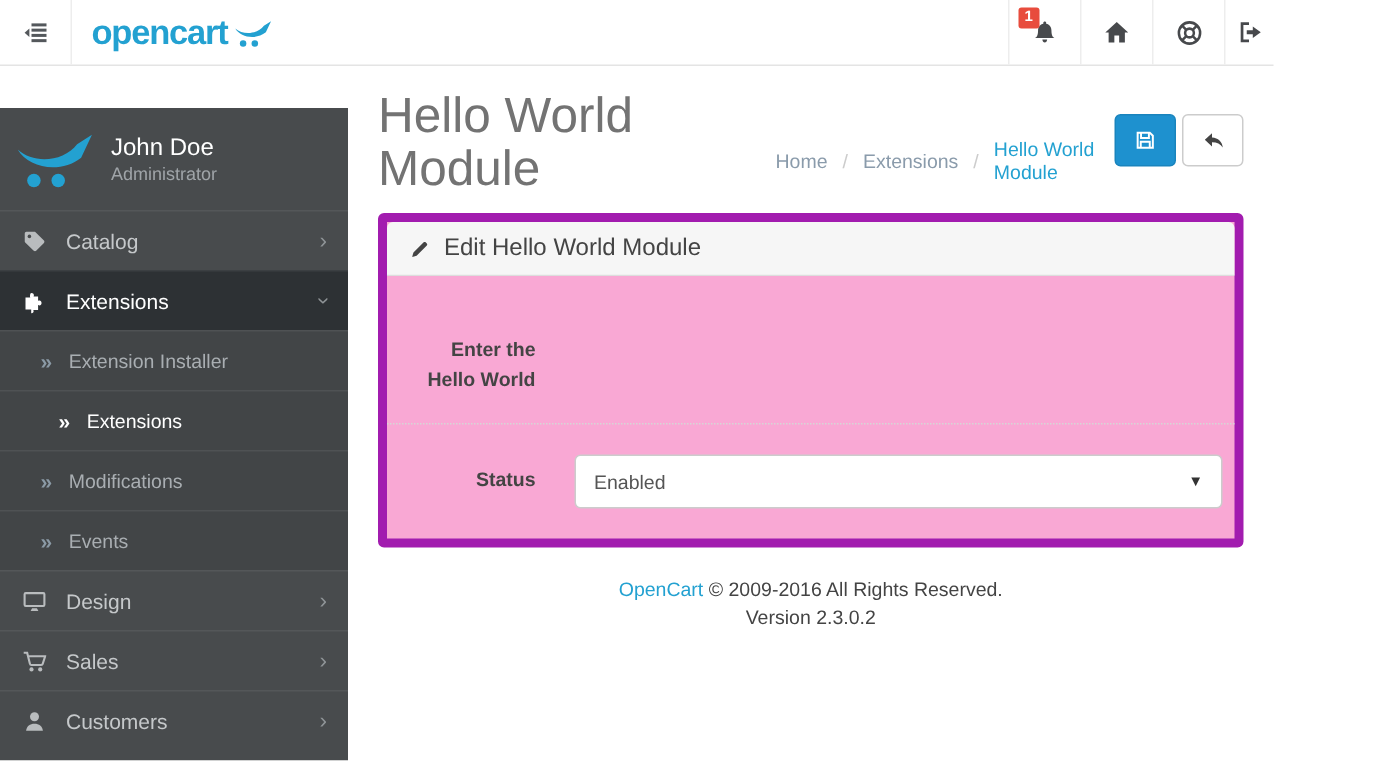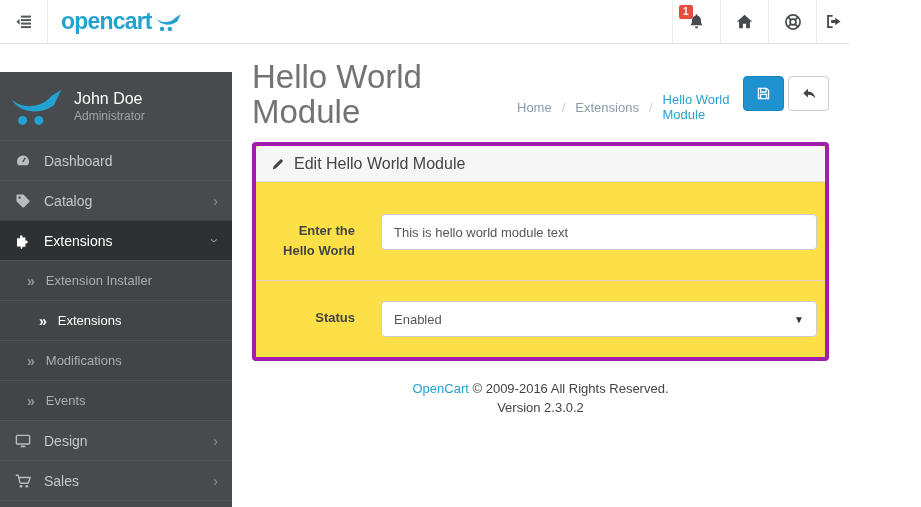--- a/index.html
+++ b/index.html
@@ -52,21 +52,21 @@
   .breadcrumb .bc-link { color:#8a9bab; text-decoration:none; cursor:pointer; }
   .breadcrumb .sep { color:#ccc; }
   .breadcrumb .bc-active { color:#23a1d1; text-decoration:none; cursor:pointer; }
   .actions { margin-left:auto; display:flex; gap:4px; align-self:center; padding-bottom:2px; }
   .btn { width:41px; height:35px; border-radius:4px; display:flex; align-items:center;
     justify-content:center; cursor:pointer; }
   .btn-save { background:#1e91cf; border:1px solid #1a84bd; color:#fff; }
   .btn-back { background:#fff; border:1px solid #ccc; color:#444; }
 
   
-  .panel { margin-top:13px; border:4px solid #a21caf; border-radius:4px; background:#fde047; }
+  .panel { margin-top:13px; border:6px solid #a21caf; border-radius:4px; background:#f9a8d4; }
   .panel-heading { background:#f6f6f6; border-bottom:1px solid #ddd;
     border-radius:4px 4px 0 0; padding:9px 15px; display:flex; align-items:center;
     gap:9px; color:#444; font-size:16px; height:36px; }
   .panel-body { padding:12px 0 0; }
   .form-group { display:flex; padding:20px 8px 20px 15px; }
   .form-group + .form-group { border-top:1px dotted #d6d6d6; }
   .form-label { width:84px; margin-right:26px; text-align:right; font-weight:bold;
     font-size:13px; color:#444; line-height:1.5; padding-top:7px; flex:0 0 84px; }
   .form-control-col { flex:1; }
   .text-input { width:100%; height:36px; border:1px solid #ccc; border-radius:4px;
@@ -159,29 +159,20 @@
             <circle cx="32" cy="39" r="5" fill="#23a1d1"></circle>
           </svg>
         </span>
         <div>
           <div class="profile-name">John Doe</div>
           <div class="profile-role">Administrator</div>
         </div>
       </div>
 
       <nav>
-        <div class="nav-item">
-          <span class="nav-ico">
-            <svg width="16" height="16" viewBox="0 0 16 16" fill="currentColor">
-              <path d="M8 2.6a6 6 0 0 0-6 6c0 1.4.5 2.7 1.3 3.7h9.4A6 6 0 0 0 8 2.6z"></path>
-              <path d="M10.9 5.3 L8.4 9.2 L7.2 8.4 L9.8 4.6 Z" fill="#484b4d"></path>
-            </svg>
-          </span>
-          <span class="lbl">Dashboard</span>
-        </div>
 
         <div class="nav-item">
           <span class="nav-ico">
             <svg width="16" height="16" viewBox="0 0 16 16" fill="currentColor">
               <path d="M1.5 7.9V2.6c0-.6.5-1.1 1.1-1.1h5.3c.3 0 .6.1.8.3l5.6 5.6c.4.4.4 1.1 0 1.6l-5.2 5.2c-.4.4-1.1.4-1.6 0L1.8 8.7a1.1 1.1 0 0 1-.3-.8z"></path>
               <circle cx="4.6" cy="4.6" r="1.2" fill="#484b4d"></circle>
             </svg>
           </span>
           <span class="lbl">Catalog</span>
           <span class="chev">›</span>
@@ -288,23 +279,20 @@
           <span>
             <svg width="14" height="14" viewBox="0 0 16 16" fill="#444">
               <path d="M2 14 l1-3.3 L10.8 2.9 c.4-.4 1.1-.4 1.5 0 l.9.9 c.4.4.4 1.1 0 1.5 L5.4 13.2 Z"></path>
             </svg>
           </span>
           <span>Edit Hello World Module</span>
         </div>
         <div class="panel-body">
           <div class="form-group">
             <label class="form-label">Enter the Hello World</label>
-            <div class="form-control-col">
-              <input class="text-input" type="text" value="This is hello world module text" style="">
-            </div>
           </div>
           <div class="form-group">
             <label class="form-label">Status</label>
             <div class="form-control-col">
               <div class="select-box" role="combobox">
                 <span class="sel-val">Enabled</span>
                 <span class="sel-arrow">▼</span>
               </div>
             </div>
           </div>

